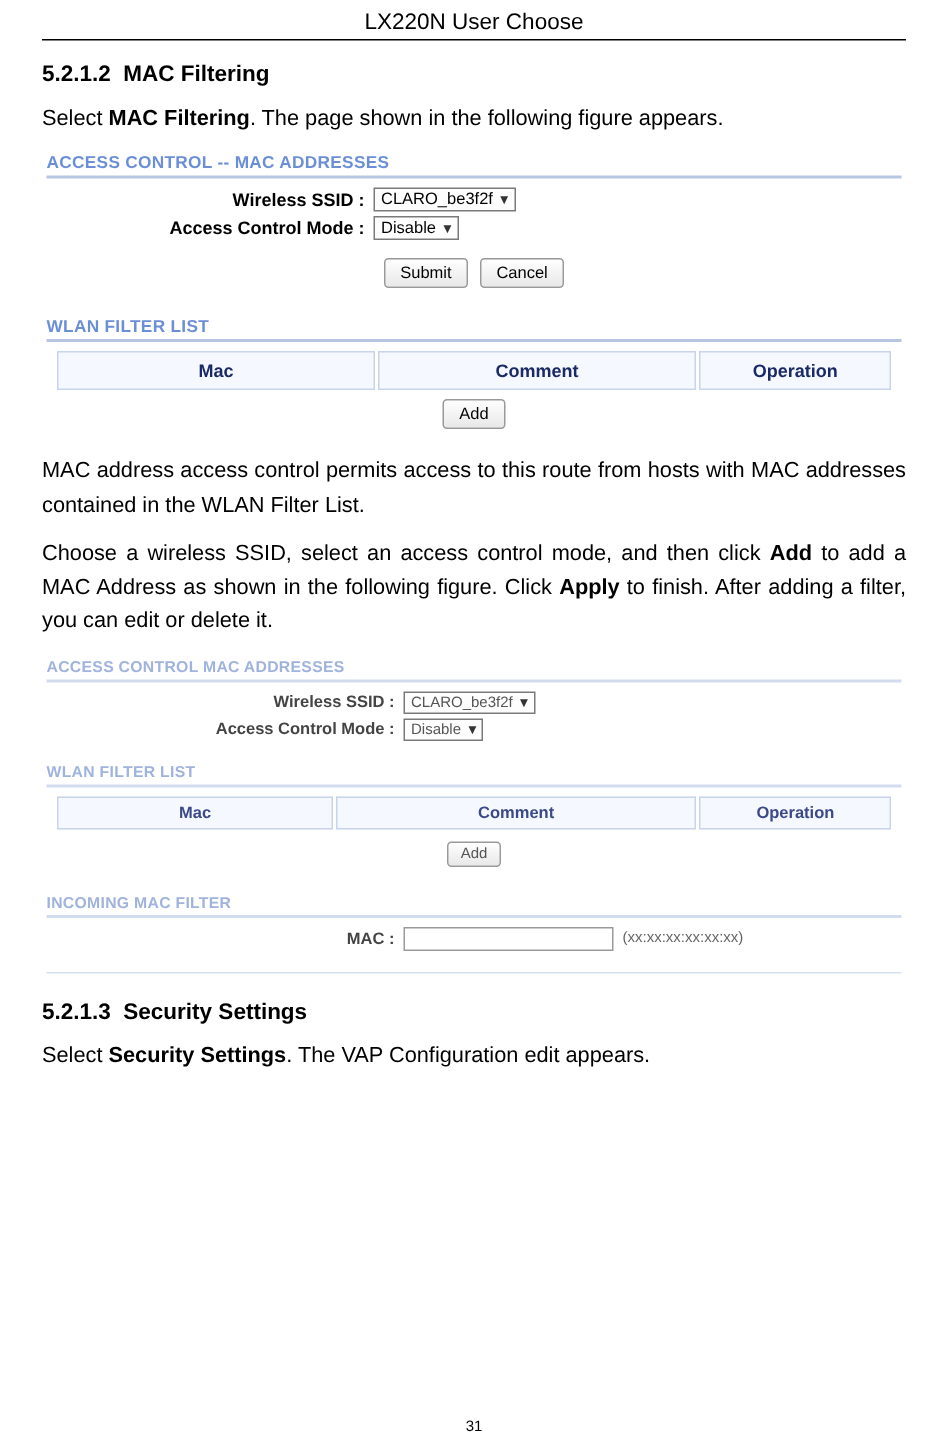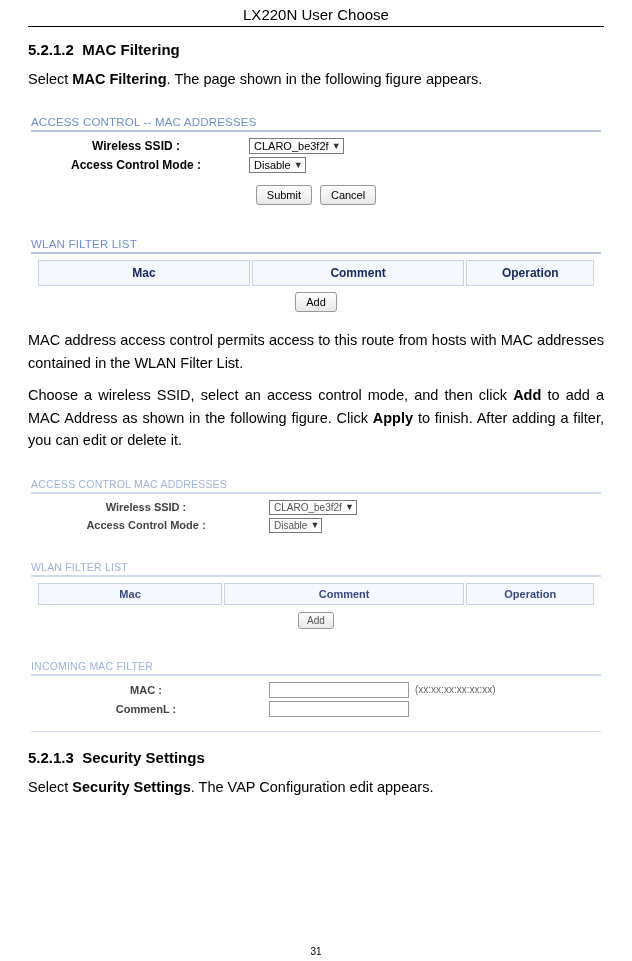--- a/index.html
+++ b/index.html
@@ -36,34 +36,34 @@
   .bold { font-weight: bold; }
   
   .figure {
     border: 1px solid transparent;
     margin: 4px 0 10px 0;
     padding: 0;
   }
   .fig-title {
     color: #6b8fd6;
     font-size: 11.5px;
-    font-weight: normal;
+    font-weight: bold;
     letter-spacing: 0.2px;
     padding: 2px 0 2px 0;
     border-bottom: 2px solid #b8c6e2;
-    margin: 13px 2px 6px 2px;
+    margin: 0 2px 6px 2px;
   }
   .fig1 .form-row, .fig2 .form-row {
     display: flex;
     align-items: center;
     margin: 3px 0;
   }
   .fig1 .label, .fig2 .label {
     width: 220px;
-    text-align: center;
+    text-align: right;
     font-weight: bold;
     font-size: 12px;
     padding-right: 6px;
   }
   .fig1 .select, .fig2 .select {
     border: 1px solid #7a7a7a;
     background: #fdfdfd;
     font-size: 11px;
     padding: 1px 14px 1px 4px;
     position: relative;
@@ -221,24 +221,20 @@
       <span class="btn">Add</span>
     </div>
 
     <div class="spacer-sm"></div>
     <div class="fig-title">INCOMING MAC FILTER</div>
     <div class="form-row">
       <div class="label">MAC :</div>
       <span class="input"></span>
       <span class="hint">(xx:xx:xx:xx:xx:xx)</span>
     </div>
-    <div class="form-row">
-      <div class="label">CommenL :</div>
-      <span class="input"></span>
-    </div>
     <hr class="bottom-hr">
   </div>
 
   <div class="sec-heading" style="margin-top:16px;">
     <span>5.2.1.3</span>&nbsp;&nbsp;<span>Security Settings</span>
   </div>
 
   <p class="para" style="margin-bottom:4px;">
     <span>Select </span><span class="bold">Security Settings</span><span>. The VAP Configuration edit appears.</span>
   </p>

